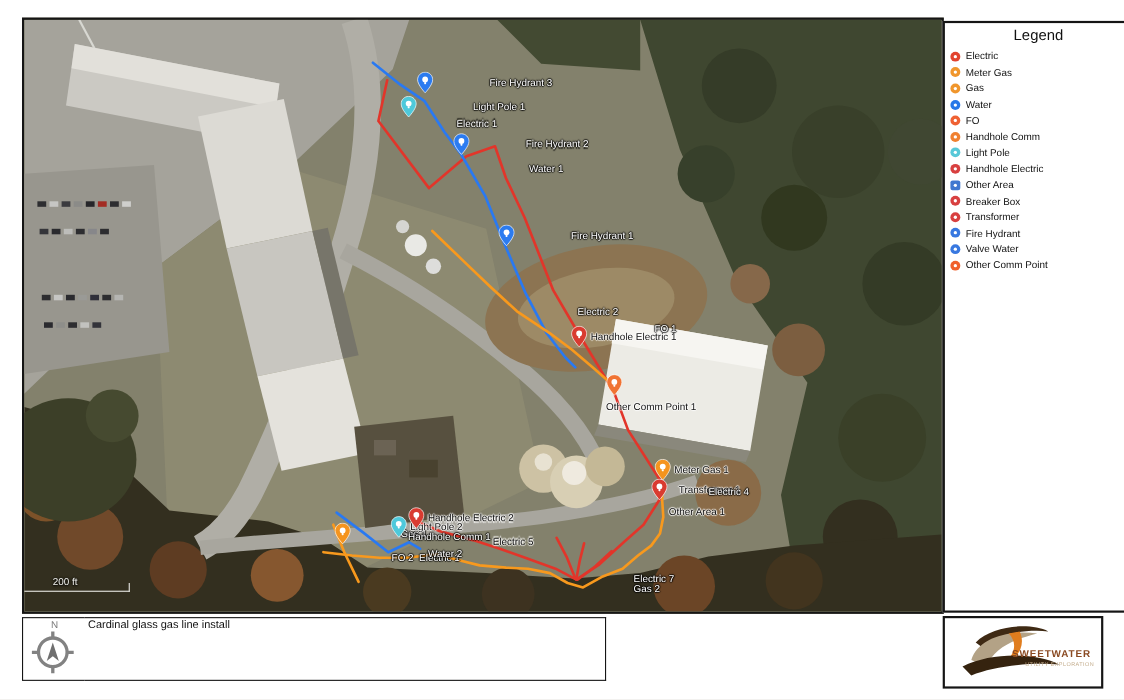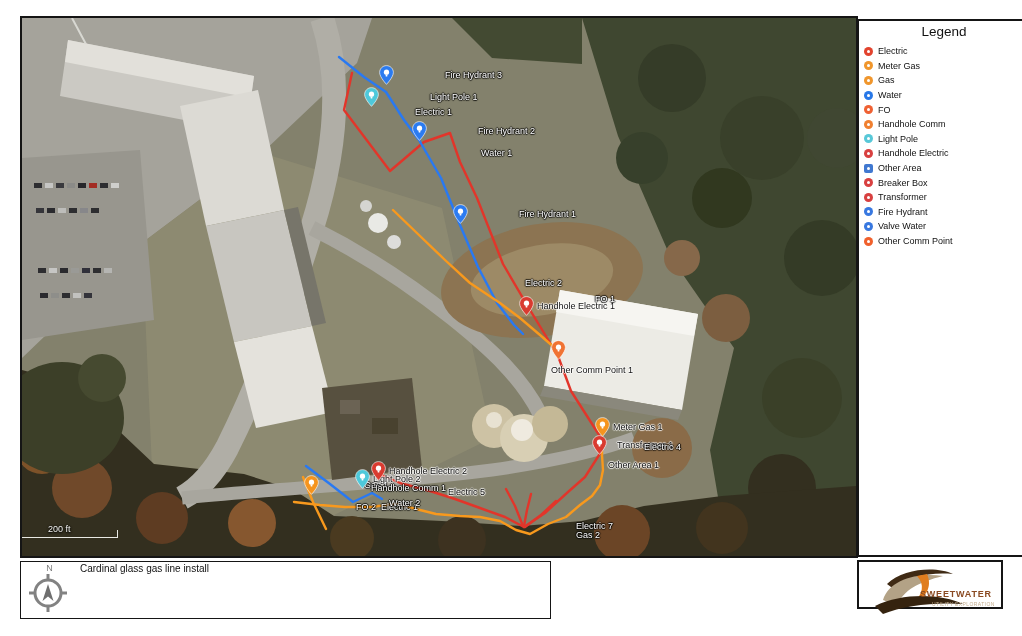--- a/index.html
+++ b/index.html
@@ -45,21 +45,21 @@
   #title-box{left:77px;top:561px;width:474px;height:58px;border-left:none;}
   #date-box{left:549px;top:561px;width:308px;height:58px;border-left:none;}
   #title-text{position:absolute;left:3px;top:1px;font-size:10px;color:#111;}
   #date-label{position:absolute;left:2px;top:1px;font-size:7.5px;color:#222;}
   #date-value{position:absolute;left:0;top:3px;width:100%;text-align:center;
               font-size:11px;font-weight:700;color:#111;}
   #north-n{position:absolute;left:0;top:1px;width:100%;text-align:center;
            font-size:9px;color:#7c7c7c;}
 
   
-  .logo-box{position:absolute;left:857px;top:560px;width:146px;height:49px;
+  .logo-box{position:absolute;left:857px;top:560px;width:146px;height:66px;
             background:#fff;border:2.5px solid #151515;box-sizing:border-box;}
   #logo-name{position:absolute;left:61px;top:27px;font-size:9px;font-weight:700;
              letter-spacing:.8px;color:#8a4a22;}
   #logo-tagline{position:absolute;left:73px;top:39px;font-size:5px;
              letter-spacing:.4px;color:#c4ad8d;}
 </style>
 </head>
 <body>
 
 <div class="sheet">

